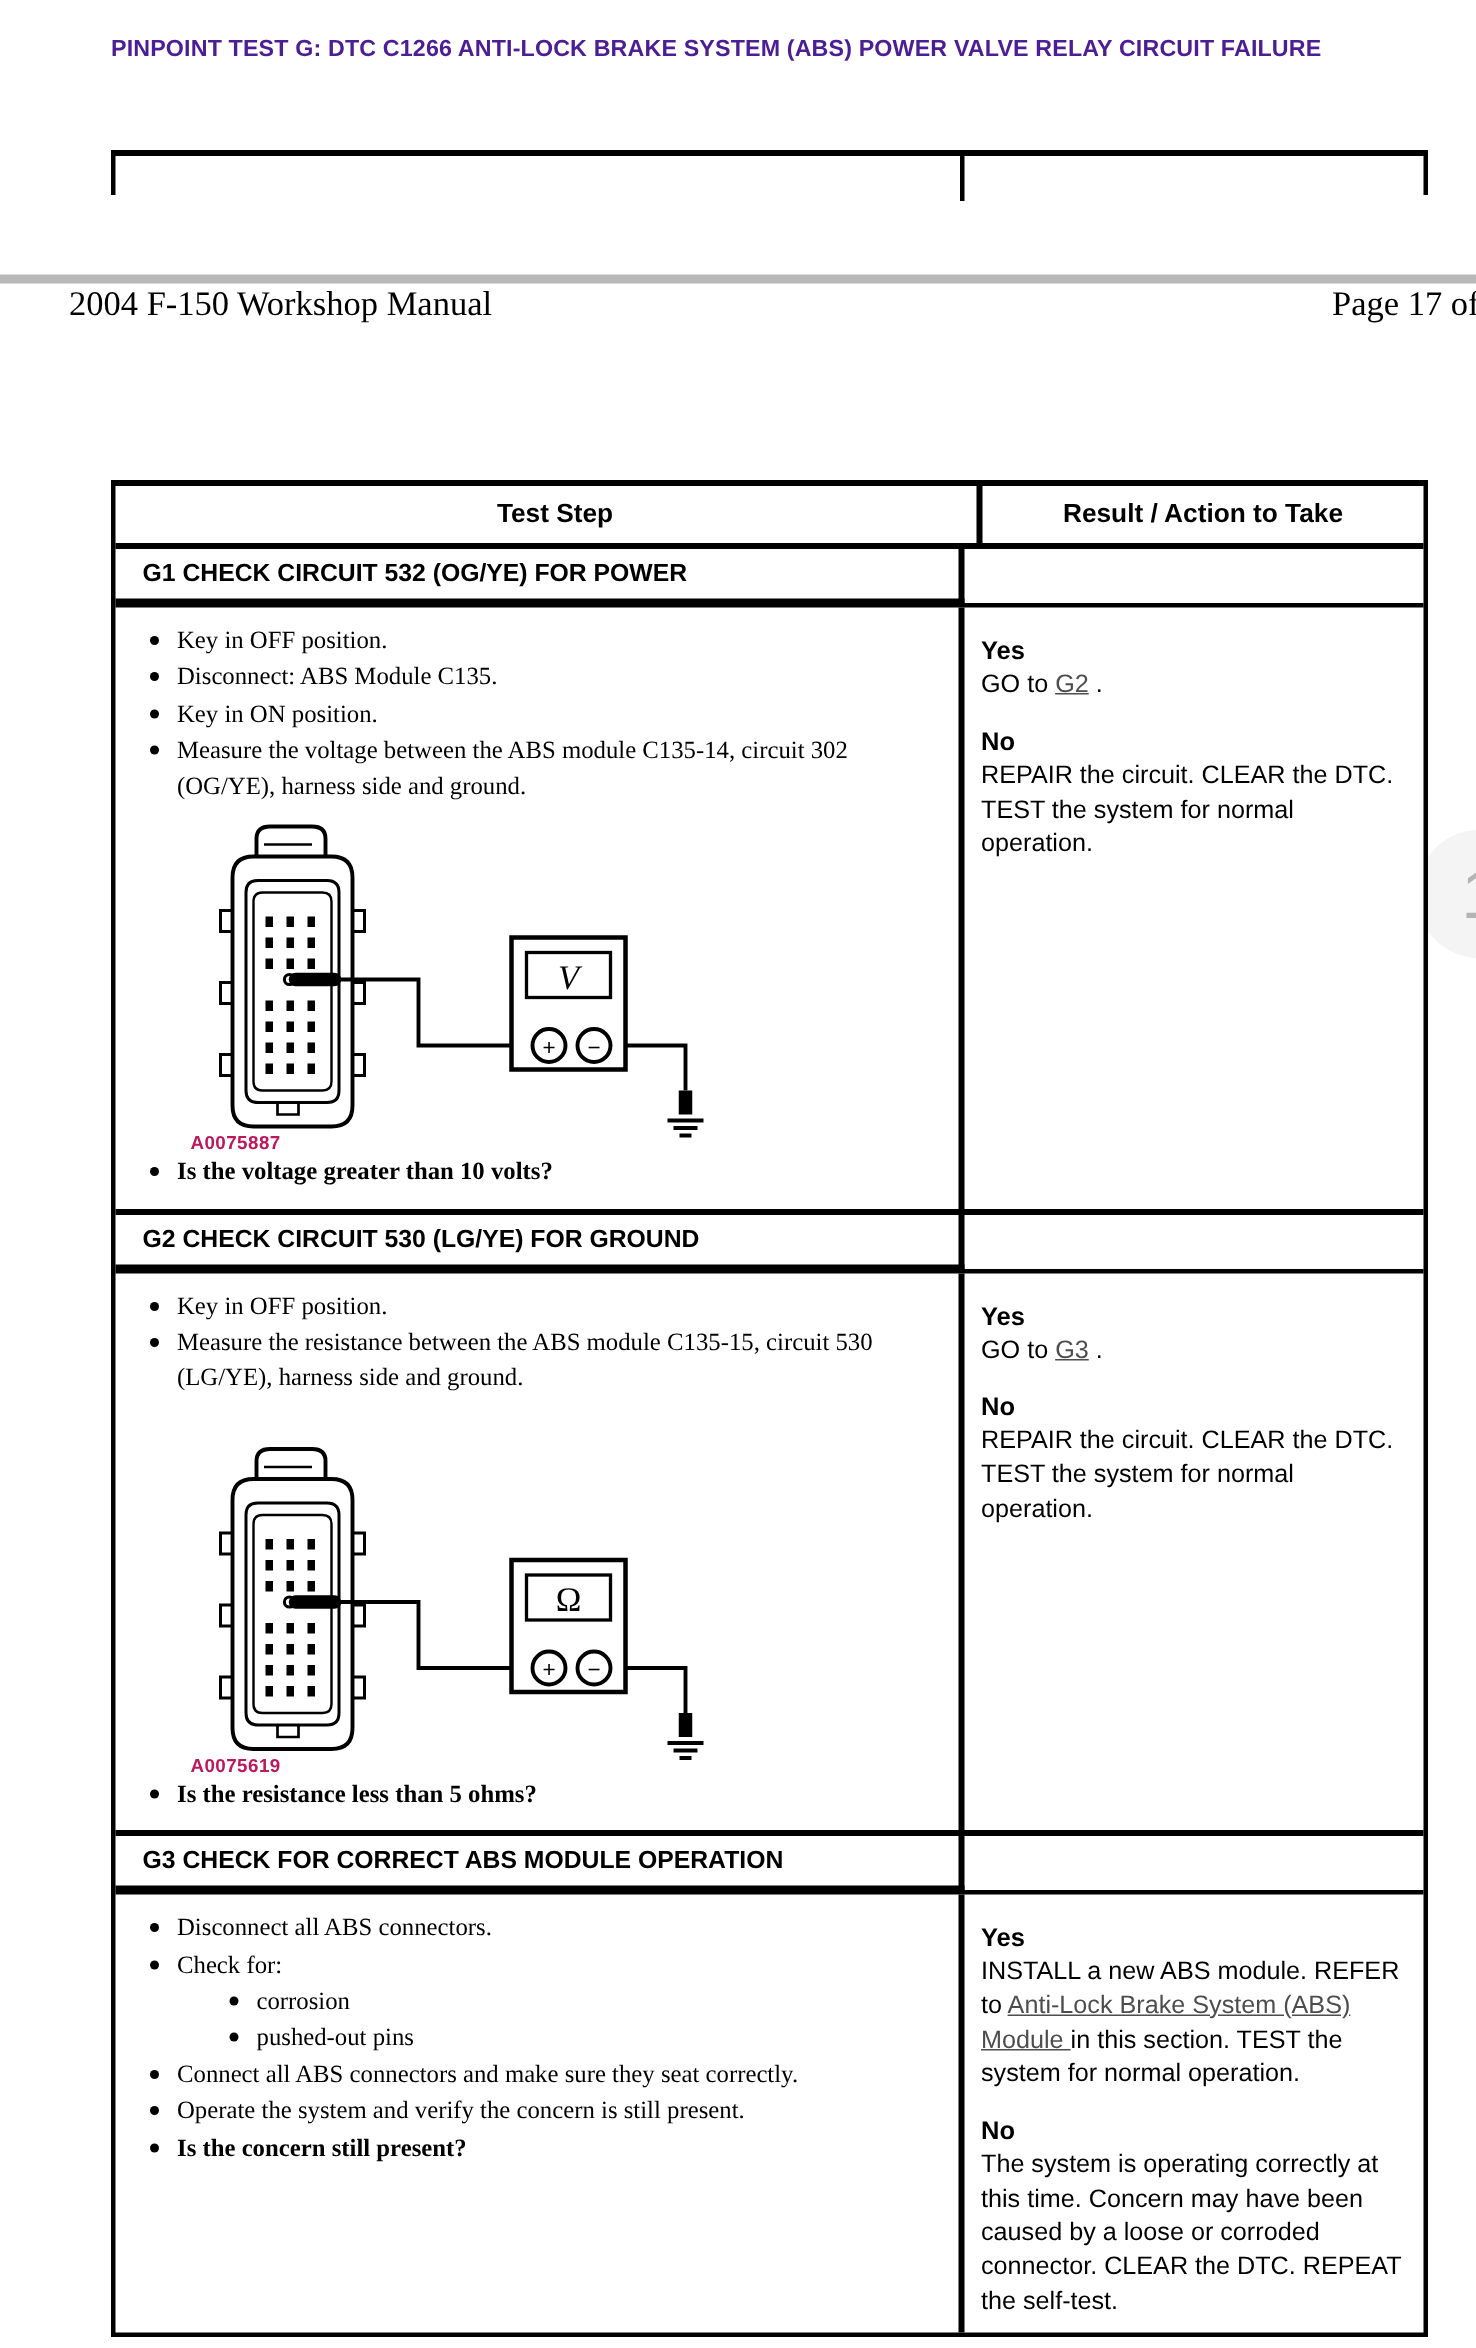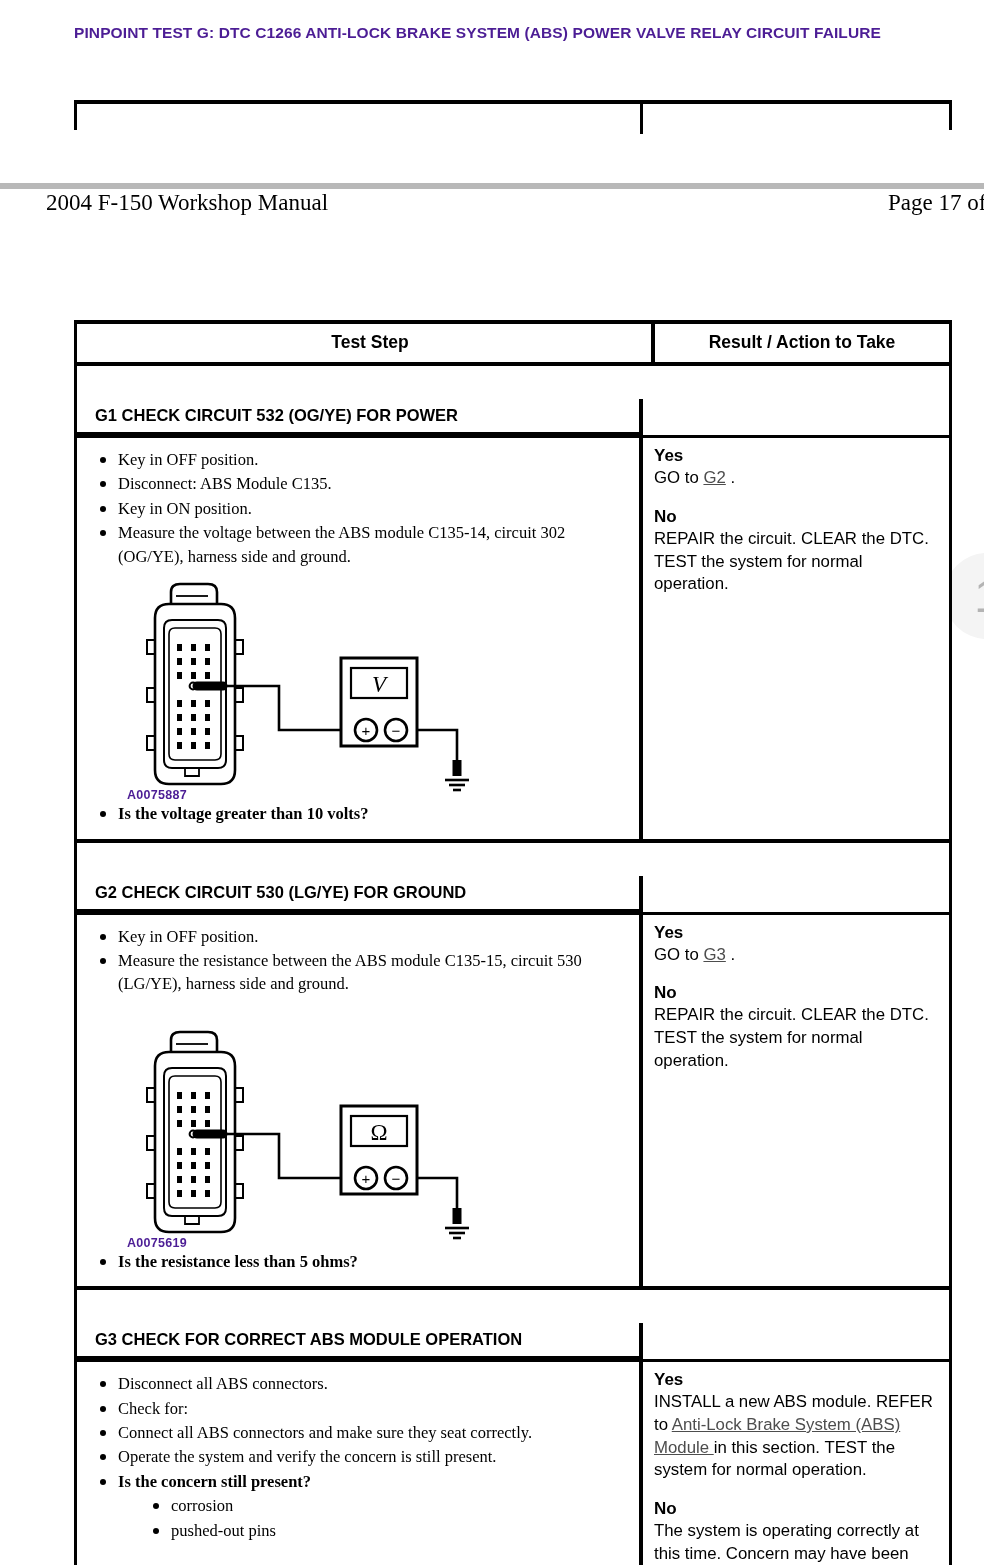--- a/index.html
+++ b/index.html
@@ -96,41 +96,40 @@
 
   .col-step {
     width: 566px;
     flex: 0 0 566px;
     border-right: 4px solid #000;
     position: relative;
   }
   .col-result {
     flex: 1 1 auto;
     position: relative;
-    padding: 7px 12px 10px 11px;
+    padding: 18px 12px 10px 11px;
   }
 
   
   .hdr-row { border-bottom: 4px solid #000; padding-left: 12px; }
   .hdr-cell {
     text-align: center;
     font-weight: bold;
     font-size: 17.5px;
     padding: 8px 4px 9px;
   }
 
   
   .banner-row { border-bottom: 3px solid #000; }
   .banner-row .col-step {
     border-right: 4px solid #000;
     border-bottom: 3px solid #000;
     padding: 7px 0 7px 18px;
     font-weight: bold;
     font-size: 16.5px;
-    margin-top: 33px;
   }
   .banner-row .col-result { padding: 0; }
 
   .body-row .col-step { padding: 10px 14px 12px 16px; }
 
   
   ul.bl { list-style: none; }
   ul.bl > li {
     position: relative;
     padding-left: 25px;
@@ -160,21 +159,21 @@
     color: #4d4d4d;
   }
 
   
   .figure { position: relative; margin: 14px 0 2px 34px; width: 380px; height: 218px; }
   .fig-id {
     position: absolute;
     left: 0; bottom: -2px;
     font-size: 12.5px;
     font-weight: bold;
-    color: #4c1d95;
+    color: #be185d;
     letter-spacing: 0.3px;
   }
 </style>
 </head>
 <body>
 
 <div class="page">
 
   <div class="doc-title">PINPOINT TEST G: DTC C1266 ANTI-LOCK BRAKE SYSTEM (ABS) POWER VALVE RELAY CIRCUIT FAILURE</div>
 
@@ -391,28 +390,28 @@
       <div class="col-step">G3 CHECK FOR CORRECT ABS MODULE OPERATION</div>
       <div class="col-result"></div>
     </div>
 
     <div class="pp-row body-row">
       <div class="col-step">
         <ul class="bl">
           <li>Disconnect all ABS connectors.</li>
           <li>Check for:</li>
         </ul>
+        <ul class="bl indent">
+          <li>corrosion</li>
+          <li>pushed-out pins</li>
+        </ul>
         <ul class="bl">
           <li>Connect all ABS connectors and make sure they seat correctly.</li>
           <li>Operate the system and verify the concern is still present.</li>
           <li class="bold-q">Is the concern still present?</li>
-        </ul>
-        <ul class="bl indent">
-          <li>corrosion</li>
-          <li>pushed-out pins</li>
         </ul>
       </div>
 
       <div class="col-result">
         <div class="res-label">Yes</div>
         <div class="res-text">
           <span>INSTALL a new ABS module. REFER to </span><span class="xref">Anti-Lock Brake System (ABS) Module </span><span>in this section. TEST the system for normal operation.</span>
         </div>
         <div class="res-gap"></div>
         <div class="res-label">No</div>

